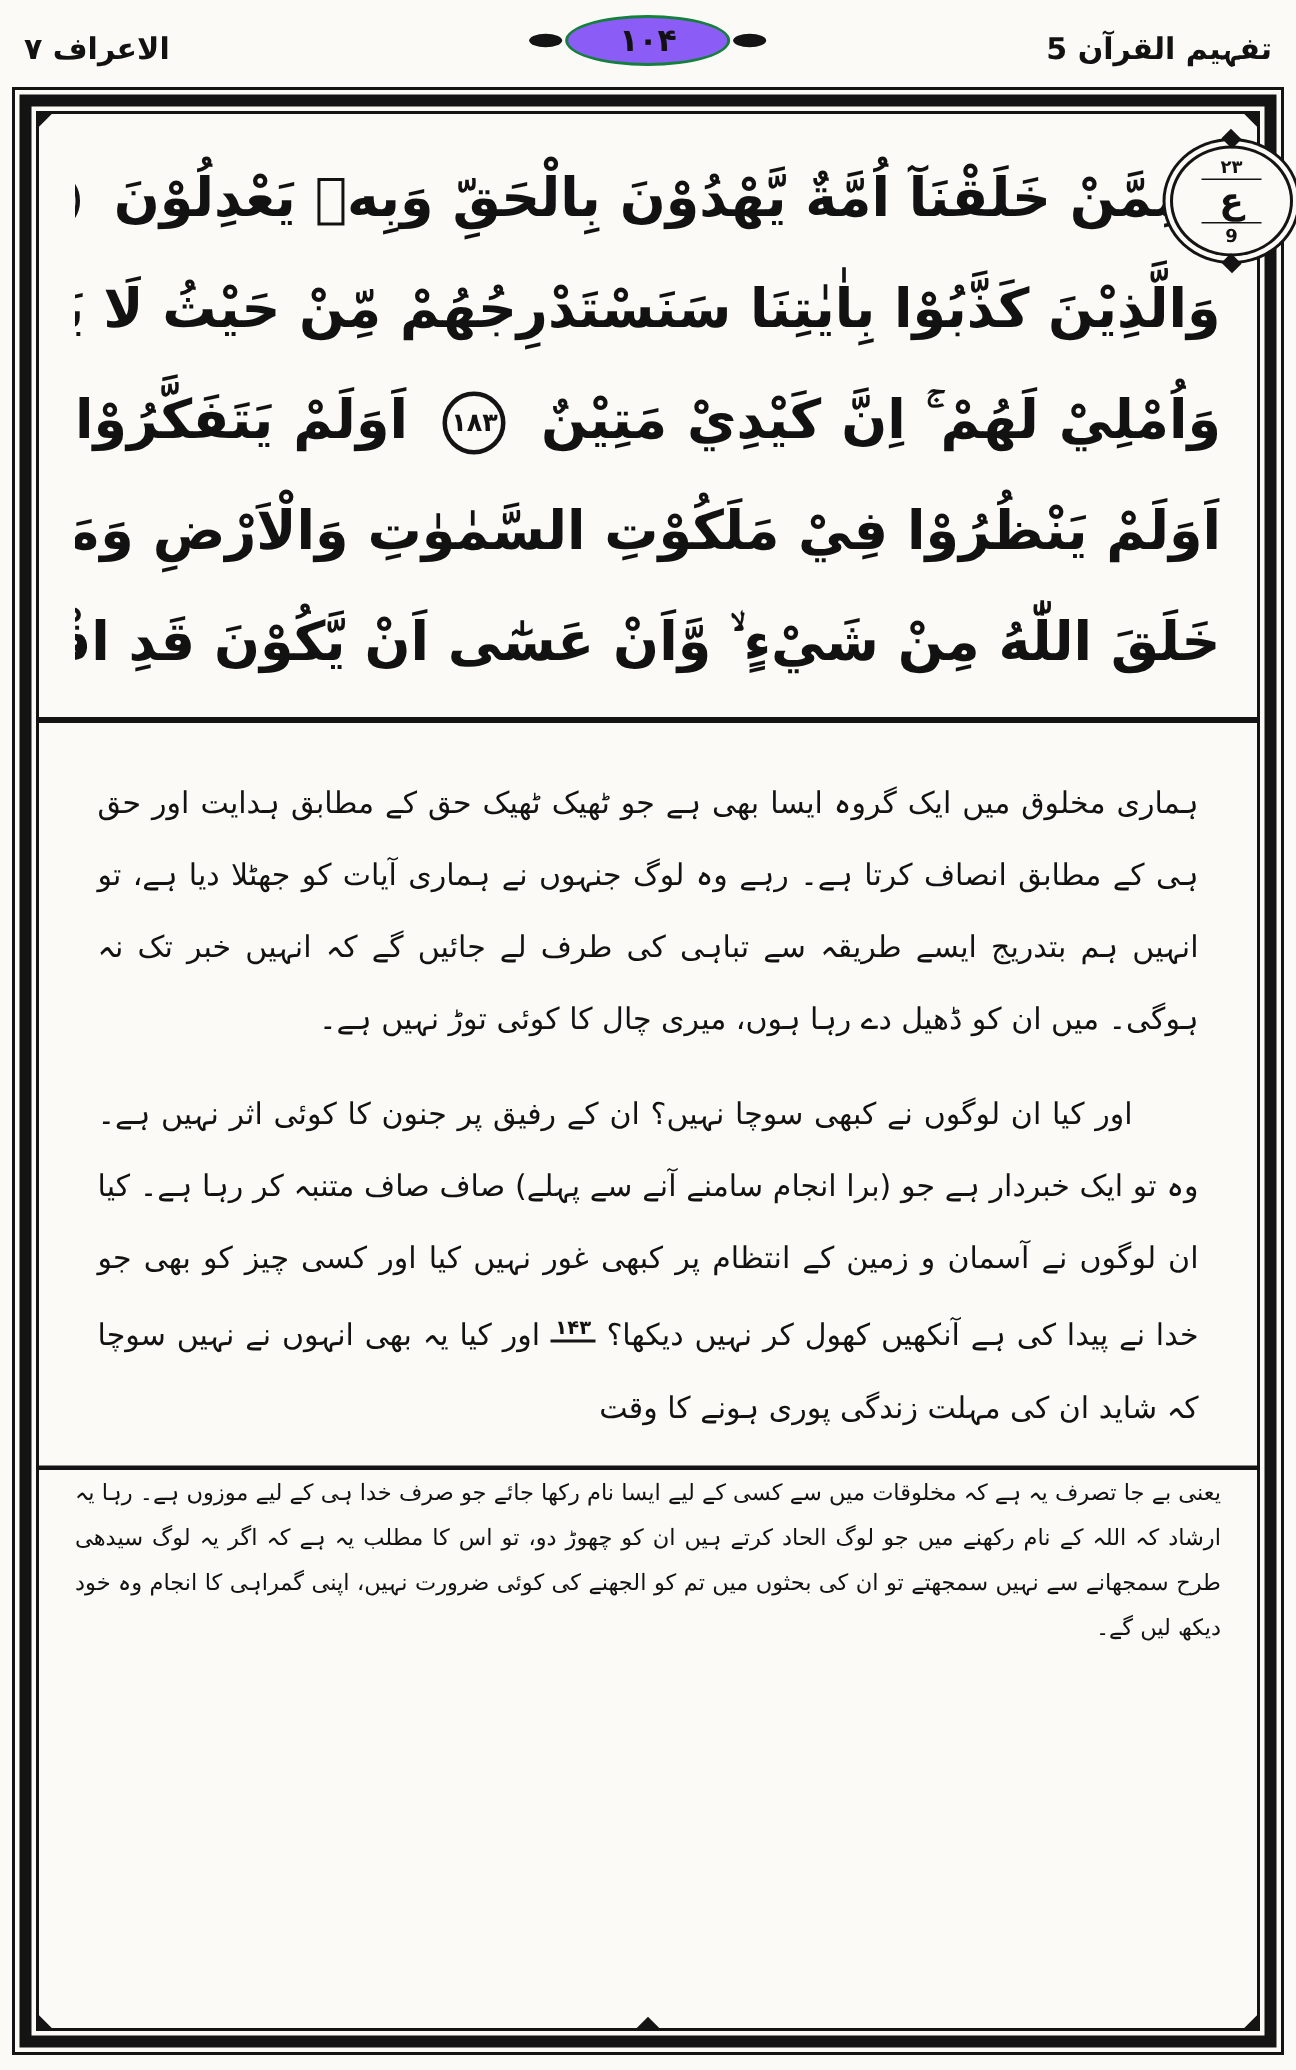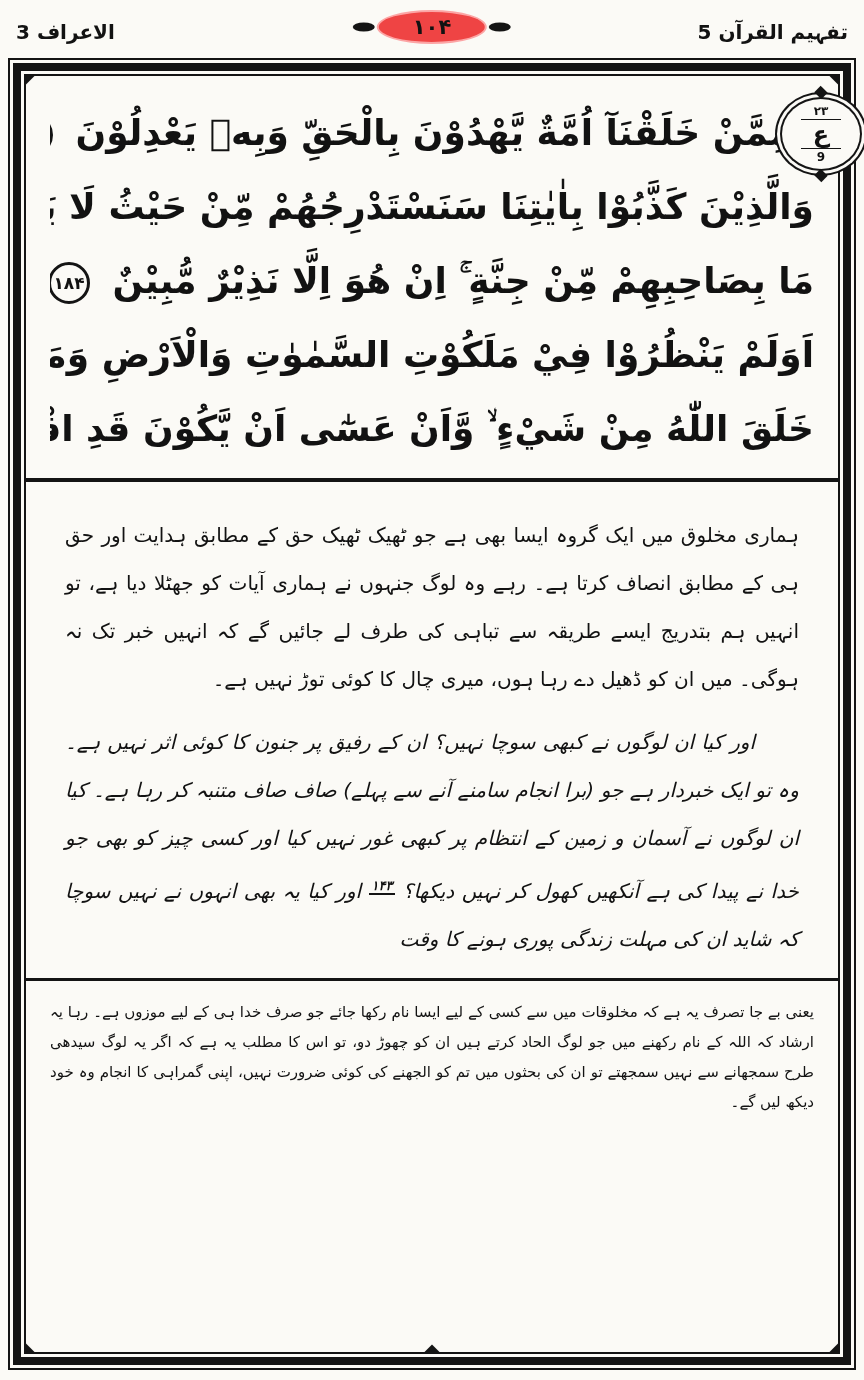--- a/index.html
+++ b/index.html
@@ -15,23 +15,23 @@
 
   
   .header {
     position:absolute; top:10px; left:16px; right:16px; height:44px;
     display:flex; justify-content:space-between; align-items:center;
     font-size:20px; font-weight:bold;
   }
   .hdr-side { white-space:nowrap; }
   .cartouche {
     position:absolute; left:50%; top:0; transform:translateX(-50%);
-    border:2px solid #fca5a5; border-radius:50%;
+    border:2px solid #15803d; border-radius:50%;
     padding:3px 34px; font-size:21px; font-weight:bold;
-    background:#ef4444;
+    background:#8b5cf6;
   }
   .cartouche::before, .cartouche::after {
     content:""; position:absolute; top:50%; width:22px; height:9px;
     background:#141414; border-radius:50%; transform:translateY(-50%);
   }
   .cartouche::before { right:-26px; }
   .cartouche::after  { left:-26px; }
 
   
   .frame {
@@ -81,31 +81,31 @@
   }
   .divider.thin { border-top-width:3px; }
 
   
   .translation {
     direction:rtl; text-align:justify;
     font-size:20px; line-height:48px;
     padding-top:14px;
   }
   .translation p { margin:15px; }
-  .translation p.indent { text-indent:44px; margin-top:4px;font-style:italic; }
+  .translation p.indent { text-indent:44px; margin-top:4px; }
   .fnref {
     font-size:13px; font-weight:bold; vertical-align:super;
     padding:0 3px; border-bottom:2px solid #141414;
   }
 
   
   .footnotes {
     direction:rtl; text-align:justify;
     font-size:15px; line-height:30px;
-    padding-top:16px;
+    padding-top:0;
   }
   .footnotes p { margin:0; }
   .footnotes p.fn2 { text-indent:46px; margin-top:8px; }
   .fn-marker {
     display:inline-block; text-indent:0;
     font-weight:bold; font-size:17px;
     border-bottom:3px double #141414;
     padding:0 14px 2px 14px; margin-left:8px;
   }
 
@@ -135,21 +135,21 @@
 </head>
 <body>
 
 <div class="page">
 
   <header class="header">
     <span class="hdr-side">تفہیم القرآن 5</span>
     <span class="cartouche">
       <span>۱۰۴</span>
     </span>
-    <span class="hdr-side">الاعراف 3</span>
+    <span class="hdr-side">الاعراف ۷</span>
   </header>
 
   <div class="frame">
     <div class="frame-band">
       <div class="frame-inner">
 
         <span class="corner c-tl"></span>
         <span class="corner c-tr"></span>
         <span class="corner c-bl"></span>
         <span class="corner c-br"></span>
@@ -160,23 +160,23 @@
             <span class="qtext">وَمِمَّنْ خَلَقْنَآ اُمَّةٌ يَّهْدُوْنَ بِالْحَقِّ وَبِهٖ يَعْدِلُوْنَ</span>
             <span class="vmark">۱۸۱</span>
             
           </div>
           <div class="qline">
             <span class="qtext">وَالَّذِيْنَ كَذَّبُوْا بِاٰيٰتِنَا سَنَسْتَدْرِجُهُمْ مِّنْ حَيْثُ لَا يَعْلَمُوْنَ</span>
             
             
           </div>
           <div class="qline">
-            <span class="qtext">مَا بِصَاحِبِهِمْ مِّنْ جِنَّةٍ ۚ اِنْ هُوَ اِلَّا نَذِيْرٌ مُّبِيْنٌ</span>
-            <span class="vmark">۱۸۴</span>
-            
+            <span class="qtext">وَاُمْلِيْ لَهُمْ ۚ اِنَّ كَيْدِيْ مَتِيْنٌ</span>
+            <span class="vmark">۱۸۳</span>
+            <span class="qtext">اَوَلَمْ يَتَفَكَّرُوْا</span>
           </div>
           <div class="qline">
             <span class="qtext">اَوَلَمْ يَنْظُرُوْا فِيْ مَلَكُوْتِ السَّمٰوٰتِ وَالْاَرْضِ وَمَا</span>
             
             
           </div>
           <div class="qline">
             <span class="qtext">خَلَقَ اللّٰهُ مِنْ شَيْءٍ ۙ وَّاَنْ عَسٰٓى اَنْ يَّكُوْنَ قَدِ اقْتَرَبَ</span>
             
             

